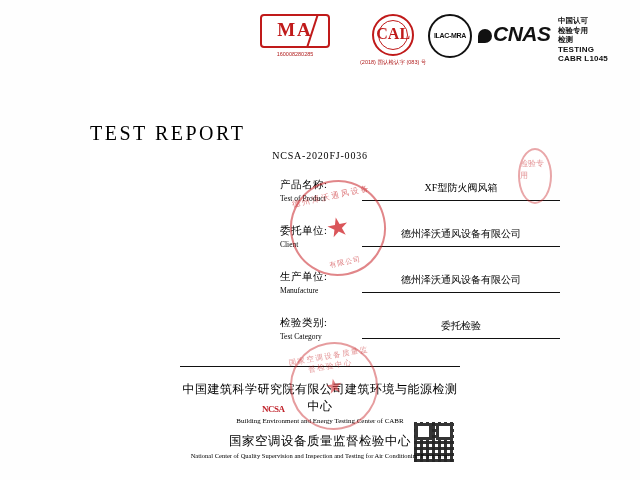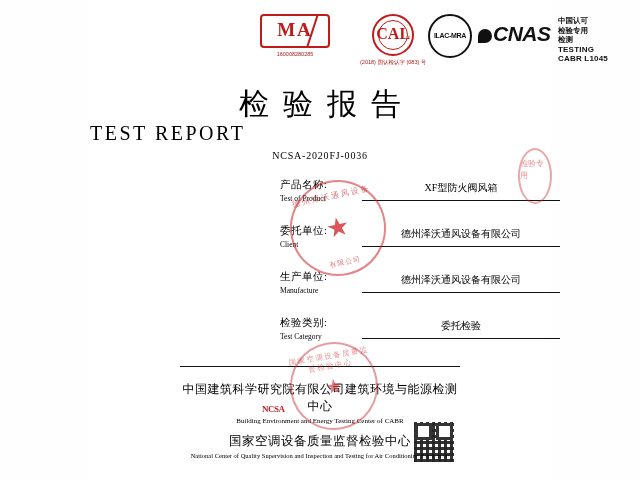--- a/index.html
+++ b/index.html
@@ -411,21 +411,20 @@
         <div class="cn-lines">
           <div>中国认可</div>
           <div>检验专用</div>
           <div>检测</div>
           <div class="en">TESTING</div>
           <div class="en">CABR L1045</div>
         </div>
       </div>
     </div>
 
-    <div class="title-cn">检验报告</div>
     <div class="title-en">TEST REPORT</div>
     <div class="report-no">NCSA-2020FJ-0036</div>
 
     <div class="fields">
 
       <div class="field-row">
         <div class="field-label">
           <span class="cn">产品名称:</span>
           <span class="en">Test of Product</span>
         </div>

